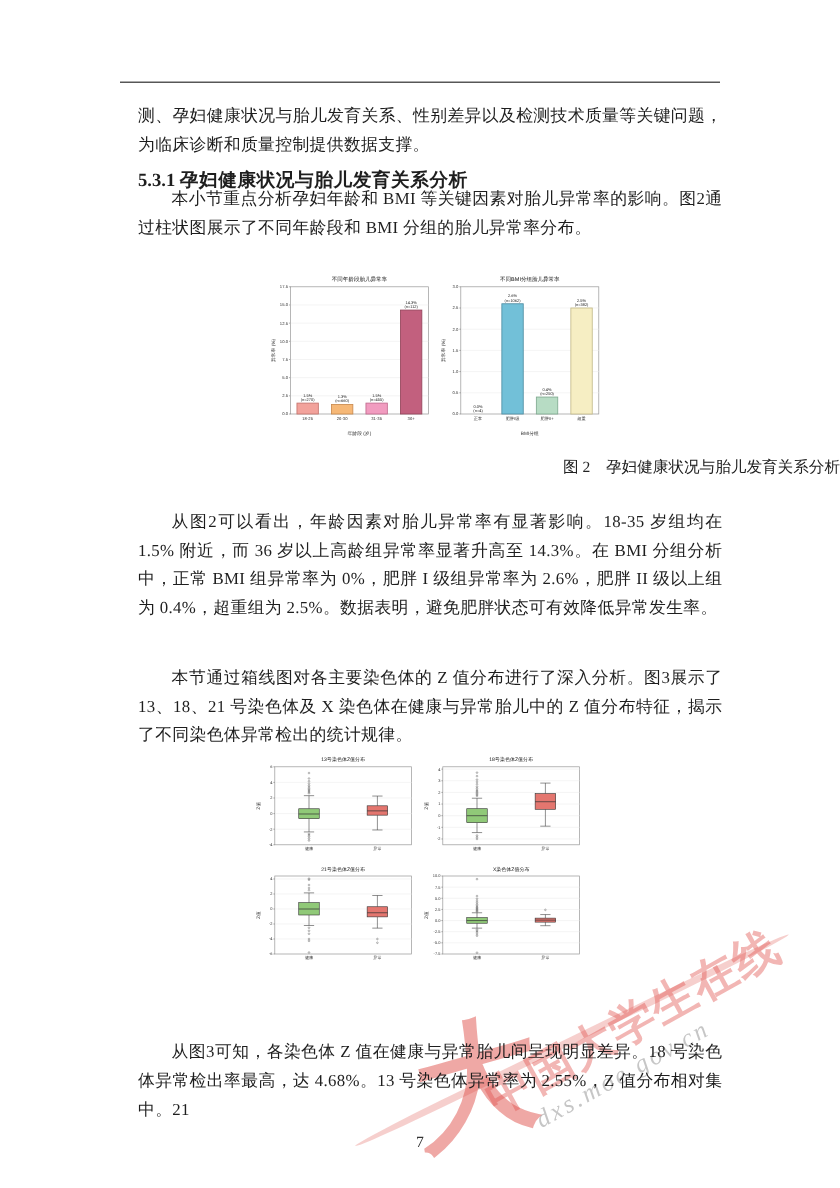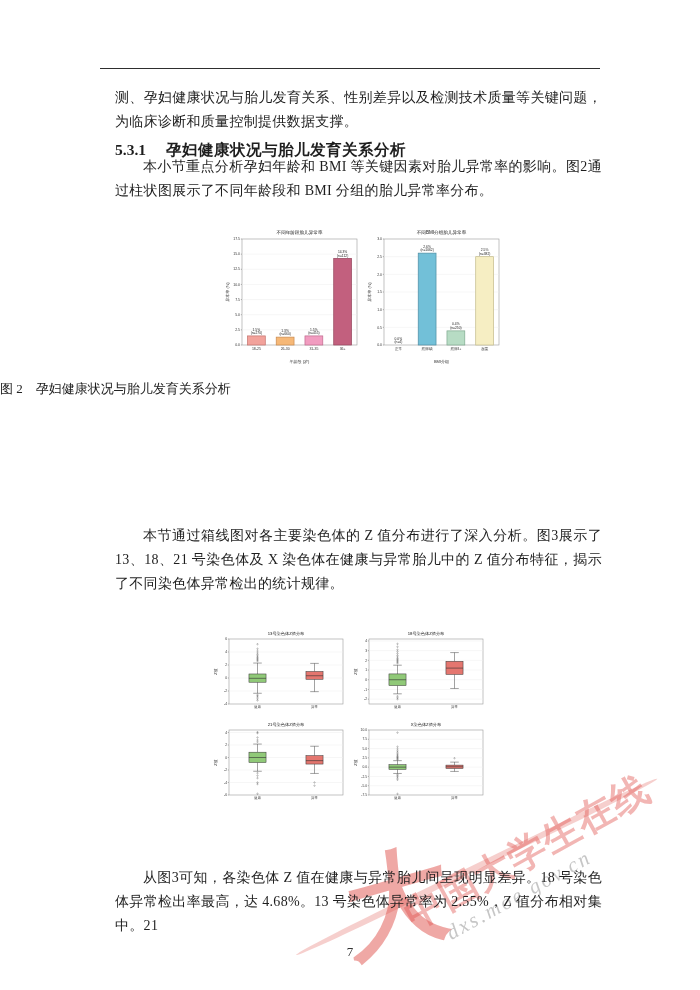--- a/index.html
+++ b/index.html
@@ -4,23 +4,23 @@
 <style>
   html,body{margin:0;padding:0;background:#ffffff;}
   .page{position:relative;width:700px;height:990px;background:#ffffff;overflow:hidden;
         font-family:"Liberation Serif",serif;color:#1e1e1e;}
   .content{position:absolute;inset:0;z-index:2;}
   .rule{position:absolute;left:100px;top:68px;width:500px;height:1px;background:#2e2e2e;}
   .para{position:absolute;left:115px;width:487px;margin:0;font-size:14px;line-height:24px;
         text-align:justify;letter-spacing:0.3px;}
   .indent{text-indent:2em;}
   .h3{position:absolute;left:115px;font-size:15.5px;font-weight:bold;white-space:nowrap;}
-  .h3 .num{font-family:"Liberation Serif",serif;margin-right:16px;}
+  .h3 .num{font-family:"Liberation Serif",serif;}
   .h3 .ttl{font-family:Liberation Serif, serif;letter-spacing:0.5px;margin-top:39px;}
-  .caption{position:absolute;left:0;width:700px;text-align:left;font-size:13px;color:#222;}
+  .caption{position:absolute;left:0;width:700px;text-align:right;font-size:13px;color:#222;}
   .fig{position:absolute;display:flex;}
   .fig2{left:224px;top:226px;gap:6px;}
   .fig3{left:212px;top:628px;width:276px;flex-wrap:wrap;gap:2px 6px;}
   .fig svg{background:#fff;display:block;}
   .pageno{position:absolute;left:0;width:700px;top:944px;text-align:center;font-size:13px;color:#333;}
   
   .wm{position:absolute;inset:0;z-index:1;pointer-events:none;}
   .wm-logo{position:absolute;left:344px;top:850px;font-size:106px;line-height:1;font-weight:bold;
            font-family:"Liberation Serif",serif;color:rgba(224,82,76,0.50);
            transform:rotate(-16deg) skewX(-10deg);}
@@ -140,23 +140,24 @@
           <text x="118.625" y="28.866666666666656" font-size="3.3" text-anchor="middle" fill="#222" font-family="&quot;Liberation Sans&quot;, sans-serif">(n=382)</text>
           <text x="118.625" y="123.6" font-size="3.5" text-anchor="middle" fill="#333" font-family="&quot;Liberation Sans&quot;, sans-serif">超重</text>
           <text x="75.5" y="136.5" font-size="4" text-anchor="middle" fill="#333" font-family="&quot;Liberation Sans&quot;, sans-serif">BMI分组</text>
           <text x="5" y="66" font-size="4" text-anchor="middle" fill="#333" font-family="&quot;Liberation Sans&quot;, sans-serif" transform="rotate(-90 5 66)">异常率 (%)</text>
           <text x="75.5" y="8" font-size="4.6" text-anchor="middle" fill="#111" font-family="&quot;Liberation Sans&quot;, sans-serif">不同BMI分组胎儿异常率</text>
         </svg>
     </div>
 
     <div class="caption" style="top:380px">图 2　孕妇健康状况与胎儿发育关系分析</div>
 
-
-
-    <p class="para indent" style="top:524px">本节通过箱线图对各主要染色体的 Z 值分布进行了深入分析。图3展示了 13、18、21 号染色体及 X 染色体在健康与异常胎儿中的 Z 值分布特征，揭示了不同染色体异常检出的统计规律。</p>
+    <p class="para indent" style="top:424px">从图2可以看出，年龄因素对胎儿异常率有显著影响。18-35 岁组均在 1.5% 附近，而 36 岁以上高龄组异常率显著升高至 14.3%。在 BMI 分组分析中，正常 BMI 组异常率为 0%，肥胖 I 级组异常率为 2.6%，肥胖 II 级以上组为 0.4%，超重组为 2.5%。数据表明，避免肥胖状态可有效降低异常发生率。</p>
+
+
+    <p class="para indent" style="top:554px">本节通过箱线图对各主要染色体的 Z 值分布进行了深入分析。图3展示了 13、18、21 号染色体及 X 染色体在健康与异常胎儿中的 Z 值分布特征，揭示了不同染色体异常检出的统计规律。</p>
 
     <div class="fig fig3">
       <svg viewBox="0 0 134 89" width="134" height="89">
           <rect x="17" y="11" width="114" height="65" fill="#fff" stroke="#9a9a9a" stroke-width="0.6"></rect>
           <line x1="15.8" x2="17" y1="76" y2="76" stroke="#555" stroke-width="0.4"></line>
           <text x="15" y="77.2" font-size="3.3" text-anchor="end" fill="#333" font-family="&quot;Liberation Sans&quot;, sans-serif">-4</text>
           <line x1="17" x2="131" y1="63" y2="63" stroke="#ececec" stroke-width="0.5"></line>
           <line x1="15.8" x2="17" y1="63" y2="63" stroke="#555" stroke-width="0.4"></line>
           <text x="15" y="64.2" font-size="3.3" text-anchor="end" fill="#333" font-family="&quot;Liberation Sans&quot;, sans-serif">-2</text>
           <line x1="17" x2="131" y1="50" y2="50" stroke="#ececec" stroke-width="0.5"></line>

